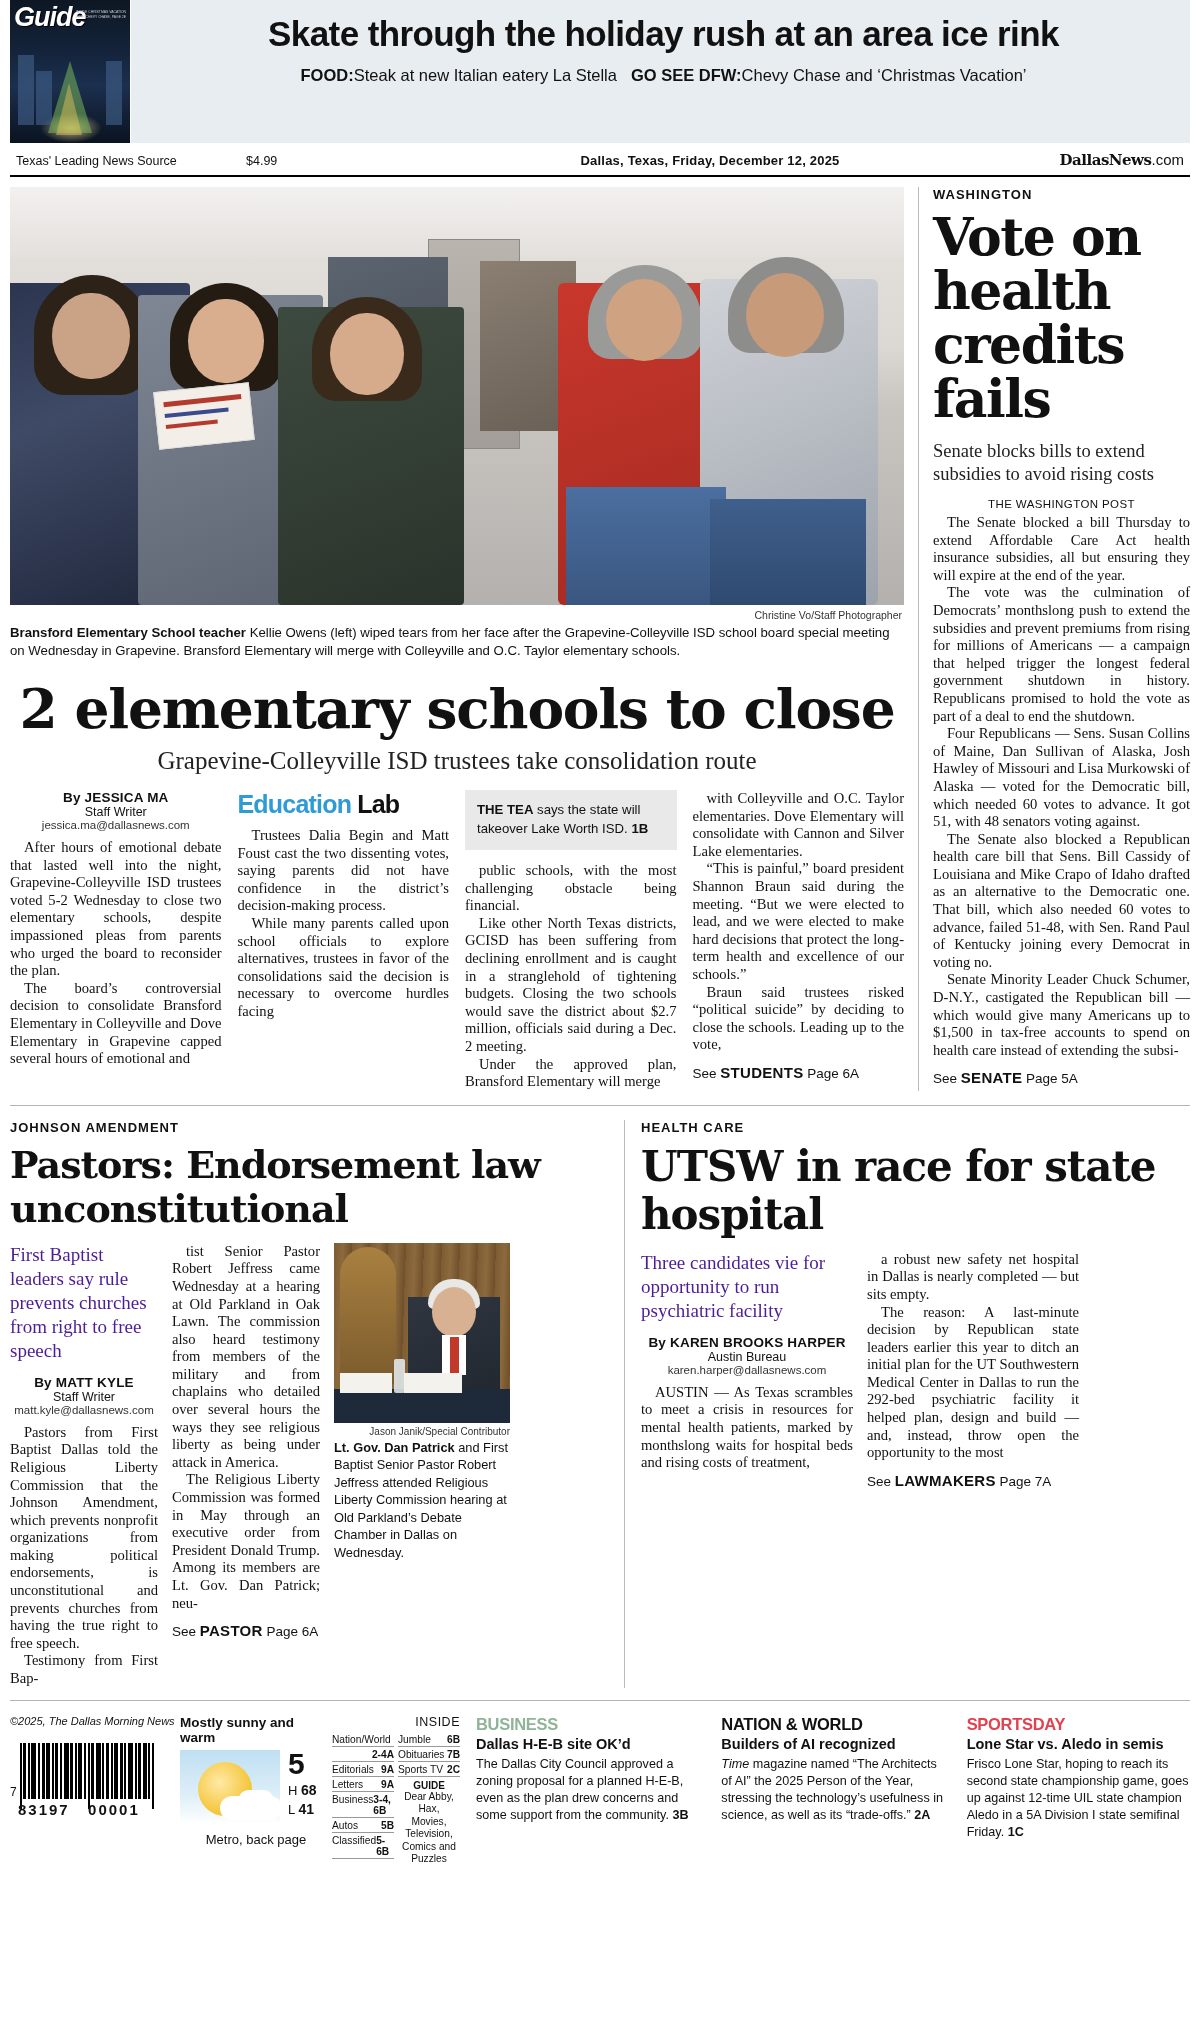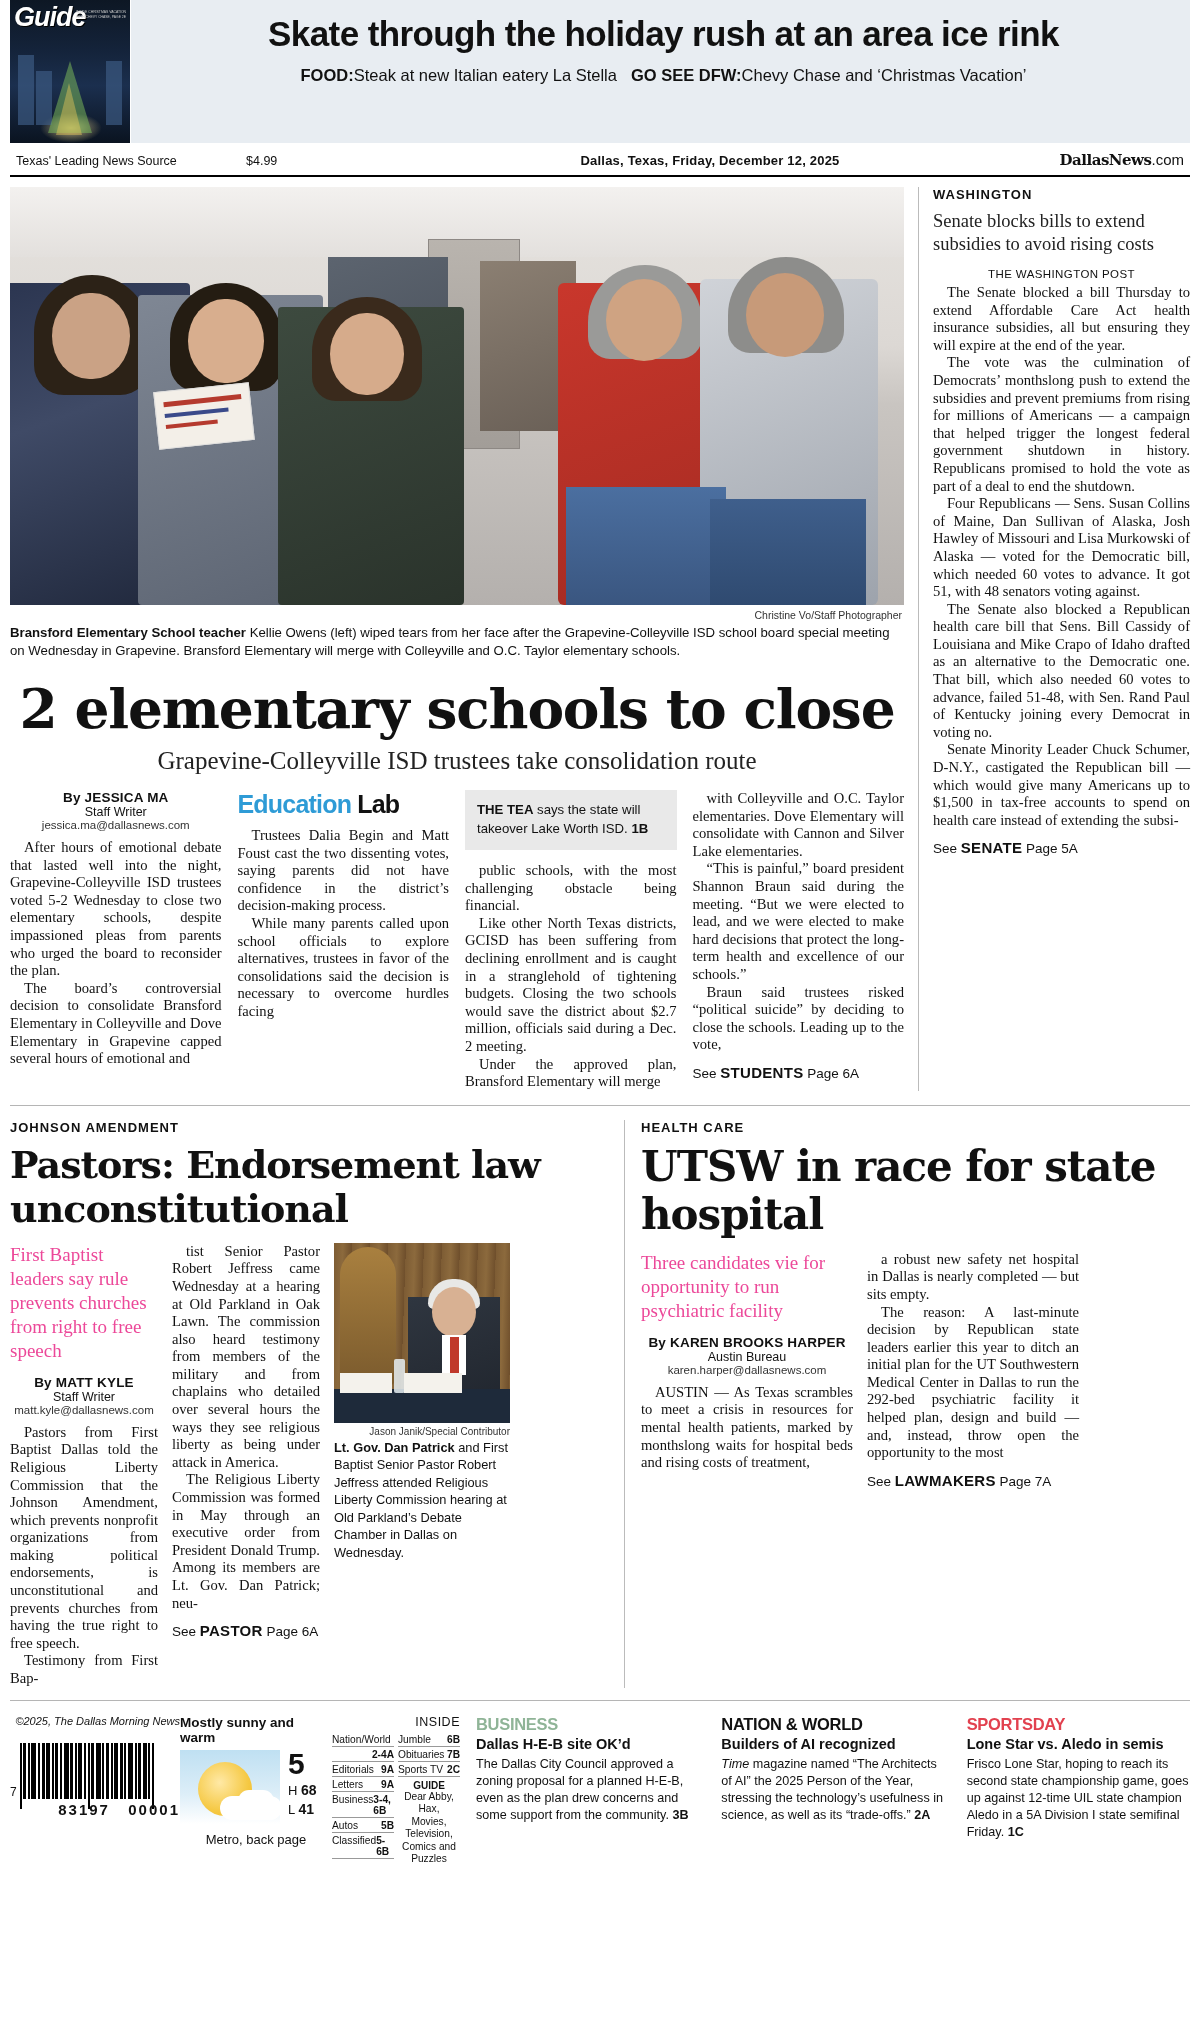--- a/index.html
+++ b/index.html
@@ -309,21 +309,21 @@
   .bot-headline.r {
     font-size: 42px; line-height: 48px;
   }
   .bot-cols { display: flex; gap: 14px; }
   .bcol { width: 148px; }
   .bcol.wide { width: 176px; }
   .bot-deck {
     font-family: "Liberation Serif", serif;
     font-size: 19px;
     line-height: 24px;
-    color: #ec4899;
+    color: #4c1d95;
     margin-bottom: 12px;
   }
 
   .inline-photo {
     width: 176px; height: 180px; position: relative; overflow: hidden;
     background: linear-gradient(150deg,#8a6a3e,#6b4f2b 55%,#4a3620);
   }
   .ip-wood{position:absolute;inset:0;background:
       repeating-linear-gradient(92deg,#7d5c34 0px,#8c6a3d 9px,#6f4f2c 18px);}
   .ip-carve{position:absolute;left:6px;top:4px;width:56px;height:140px;
@@ -356,21 +356,20 @@
   
   .footer {
     display: flex;
     padding-top: 14px;
     border-top: 1px solid #b5b5b5;
     margin-top: 12px;
   }
   .f-copy {
     width: 170px;
     font-family: "Liberation Sans", sans-serif;
-    text-align: right;
   }
   .f-copy .cp { font-style: italic; font-size: 11px; margin-bottom: 6px; }
   .barcode { display: flex; align-items: flex-end; height: 76px; }
   .barcode .digit7 { font-size: 12px; margin-right: 3px; margin-bottom: 10px;}
   .bars { display: flex; height: 66px; align-items: flex-start; }
   .bars i { display:block; background:#000; height: 56px; margin-right:1.6px; }
   .bars i.t { height: 66px; }
   .bc-nums {
     font-family: "Liberation Sans", sans-serif;
     font-weight: bold; font-size: 15px; letter-spacing: 2px;
@@ -540,20 +539,21 @@
           <div class="jumpline">
             <span>See </span><b>STUDENTS</b><span> Page 6A</span>
           </div>
         </div>
 
       </div>
     </div>
 
     <div class="top-right">
       <div class="kicker">WASHINGTON</div>
+      <div class="rr-headline">Vote on health credits fails</div>
       <div class="rr-deck">Senate blocks bills to extend subsidies to avoid rising costs</div>
       <div class="source">THE WASHINGTON POST</div>
       <div class="bodytext">
         <p>The Senate blocked a bill Thursday to extend Affordable Care Act health insurance subsidies, all but ensuring they will expire at the end of the year.</p>
         <p>The vote was the culmination of Democrats’ monthslong push to extend the subsidies and prevent premiums from rising for millions of Americans — a campaign that helped trigger the longest federal government shutdown in history. Republicans promised to hold the vote as part of a deal to end the shutdown.</p>
         <p>Four Republicans — Sens. Susan Collins of Maine, Dan Sullivan of Alaska, Josh Hawley of Missouri and Lisa Murkowski of Alaska — voted for the Democratic bill, which needed 60 votes to advance. It got 51, with 48 senators voting against.</p>
         <p>The Senate also blocked a Republican health care bill that Sens. Bill Cassidy of Louisiana and Mike Crapo of Idaho drafted as an alternative to the Democratic one. That bill, which also needed 60 votes to advance, failed 51-48, with Sen. Rand Paul of Kentucky joining every Democrat in voting no.</p>
         <p>Senate Minority Leader Chuck Schumer, D-N.Y., castigated the Republican bill — which would give many Americans up to $1,500 in tax-free accounts to spend on health care instead of extending the subsi-</p>
       </div>
       <div class="jumpline">

